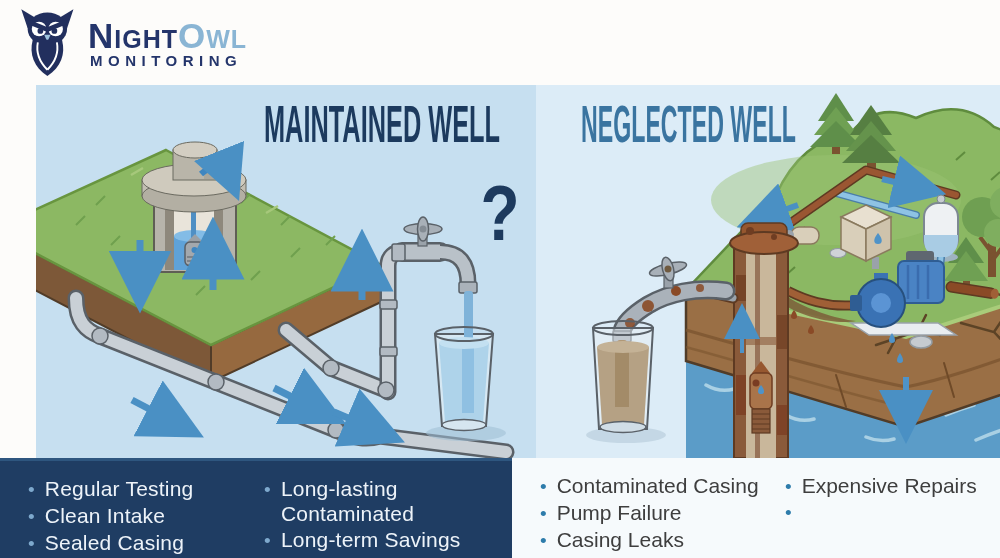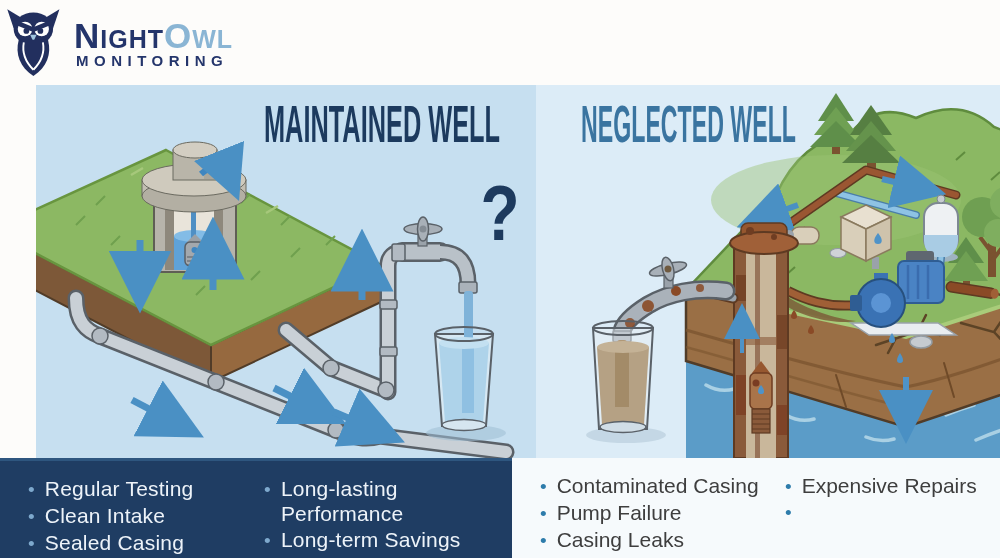--- a/index.html
+++ b/index.html
@@ -1,21 +1,21 @@
 <!DOCTYPE html>
 <html><head>
 <meta charset="utf-8">
 <style>
   html,body{margin:0;padding:0;background:#e8eef3;}
   *{box-sizing:border-box;}
   .stage{position:relative;width:1000px;height:558px;overflow:hidden;background:#fdfcfa;
          font-family:"Liberation Sans",sans-serif;}
   
   .header{position:absolute;top:0;left:0;width:1000px;height:85px;background:#fdfcfa;
-          display:flex;align-items:center;padding-left:2px;}
+          display:flex;align-items:center;padding-left:16px;}
   .logo{display:flex;align-items:center;gap:8px;}
   .logo svg{display:block;}
   .logo-text{display:flex;flex-direction:column;line-height:1;}
   .logo-main{font-variant:small-caps;font-weight:700;font-size:35px;color:#24356b;letter-spacing:1px;}
   .logo-main .owl{color:#8ab5d4;}
   .logo-sub{font-size:15px;font-weight:700;letter-spacing:5.5px;color:#24356b;margin-top:0;padding-left:2px;}
   
   .main{position:absolute;top:85px;left:0;width:1000px;height:373px;}
   .half{position:absolute;top:0;height:373px;overflow:hidden;margin-left:36px;}
   .half.left{left:0;width:500px;background:#c6dff0;}
@@ -337,21 +337,21 @@
             <span>Clean Intake</span>
           </div>
         <div class="item">
             <span class="bullet">•</span>
             <span>Sealed Casing</span>
           </div>
       </div>
       <div class="col col2">
         <div class="item">
             <span class="bullet">•</span>
-            <span>Long-lasting Performance</span>
+            <span>Long-lasting Contaminated</span>
           </div>
         <div class="item">
             <span class="bullet">•</span>
             <span>Long-term Savings</span>
           </div>
         <div class="item">
             <span class="bullet">•</span>
             <span>Safe Drinking Water</span>
           </div>
       </div>

